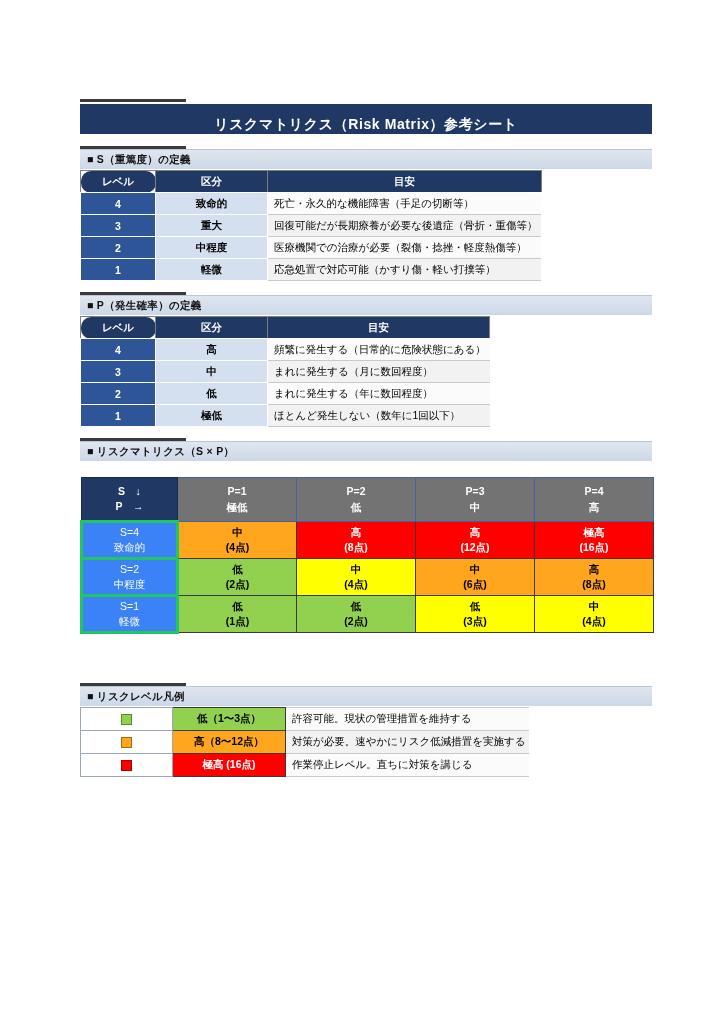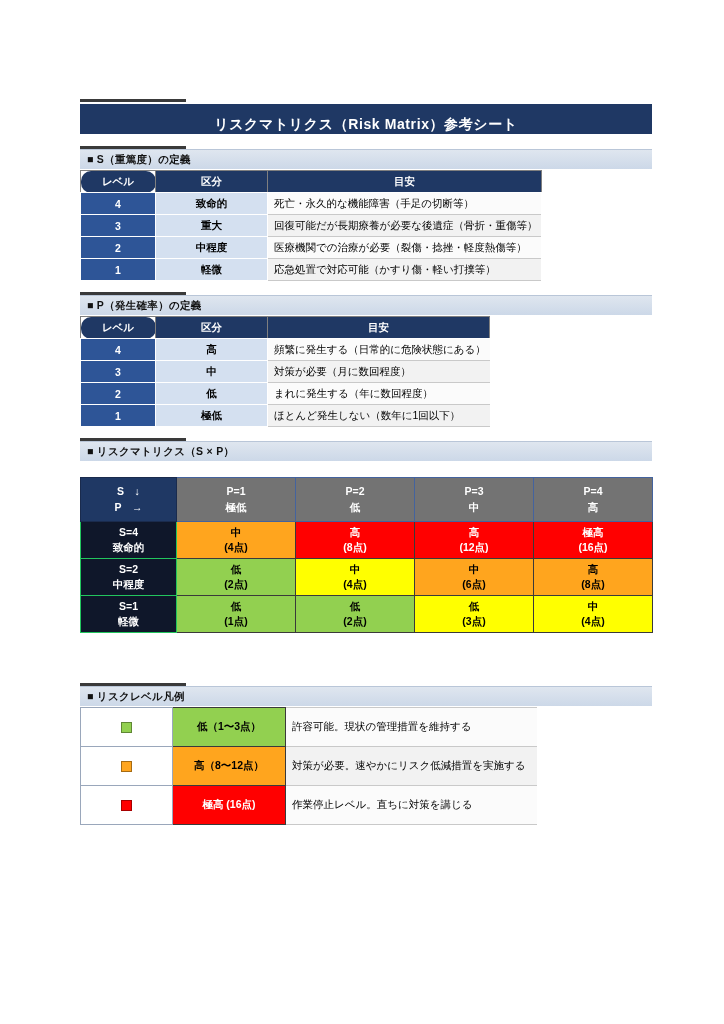--- a/index.html
+++ b/index.html
@@ -155,25 +155,25 @@
     height: 44px;
     background: #737373;
     color: #ffffff;
     font-weight: bold;
     line-height: 1.45;
     border: 1px solid #44639e;
   }
   .matrix td.shead {
     width: 96px;
     height: 37px;
-    background: #0f172a;
-    color: #ffffff;
-    font-weight: bold;
+    background: #3b82f6;
+    color: #ffffff;
+    font-weight: normal;
     line-height: 1.45;
-    border: 1px solid #22c55e;
+    border: 3px solid #22c55e;
   }
   .matrix td.cell {
     width: 119px;
     height: 37px;
     font-weight: bold;
     line-height: 1.45;
     color: #000000;
   }
   .matrix td.cell.lv-red { color: #ffffff; }
   .m-l1 { display: block; }
@@ -183,21 +183,21 @@
   .legend {
     position: absolute;
     left: 80px;
     border-collapse: collapse;
     font-size: 10.5px;
   }
   .legend td {
     height: 22px;
     box-sizing: border-box;
     border: 1px solid #9aa7bb;
-    padding: 12px;
+    padding: 4px;
   }
   .legend td.sw-cell {
     width: 92px;
     background: #ffffff;
     text-align: center;
   }
   .legend .swatch {
     display: inline-block;
     width: 9px;
     height: 9px;
@@ -287,21 +287,21 @@
     </thead>
     <tbody>
       <tr>
         <td class="c-level">4</td>
         <td class="c-kubun">高</td>
         <td class="c-meyasu">頻繁に発生する（日常的に危険状態にある）</td>
       </tr>
       <tr>
         <td class="c-level">3</td>
         <td class="c-kubun">中</td>
-        <td class="c-meyasu">対策が必要（月に数回程度）</td>
+        <td class="c-meyasu">まれに発生する（月に数回程度）</td>
       </tr>
       <tr>
         <td class="c-level">2</td>
         <td class="c-kubun">低</td>
         <td class="c-meyasu">まれに発生する（年に数回程度）</td>
       </tr>
       <tr>
         <td class="c-level">1</td>
         <td class="c-kubun">極低</td>
         <td class="c-meyasu">ほとんど発生しない（数年に1回以下）</td>

